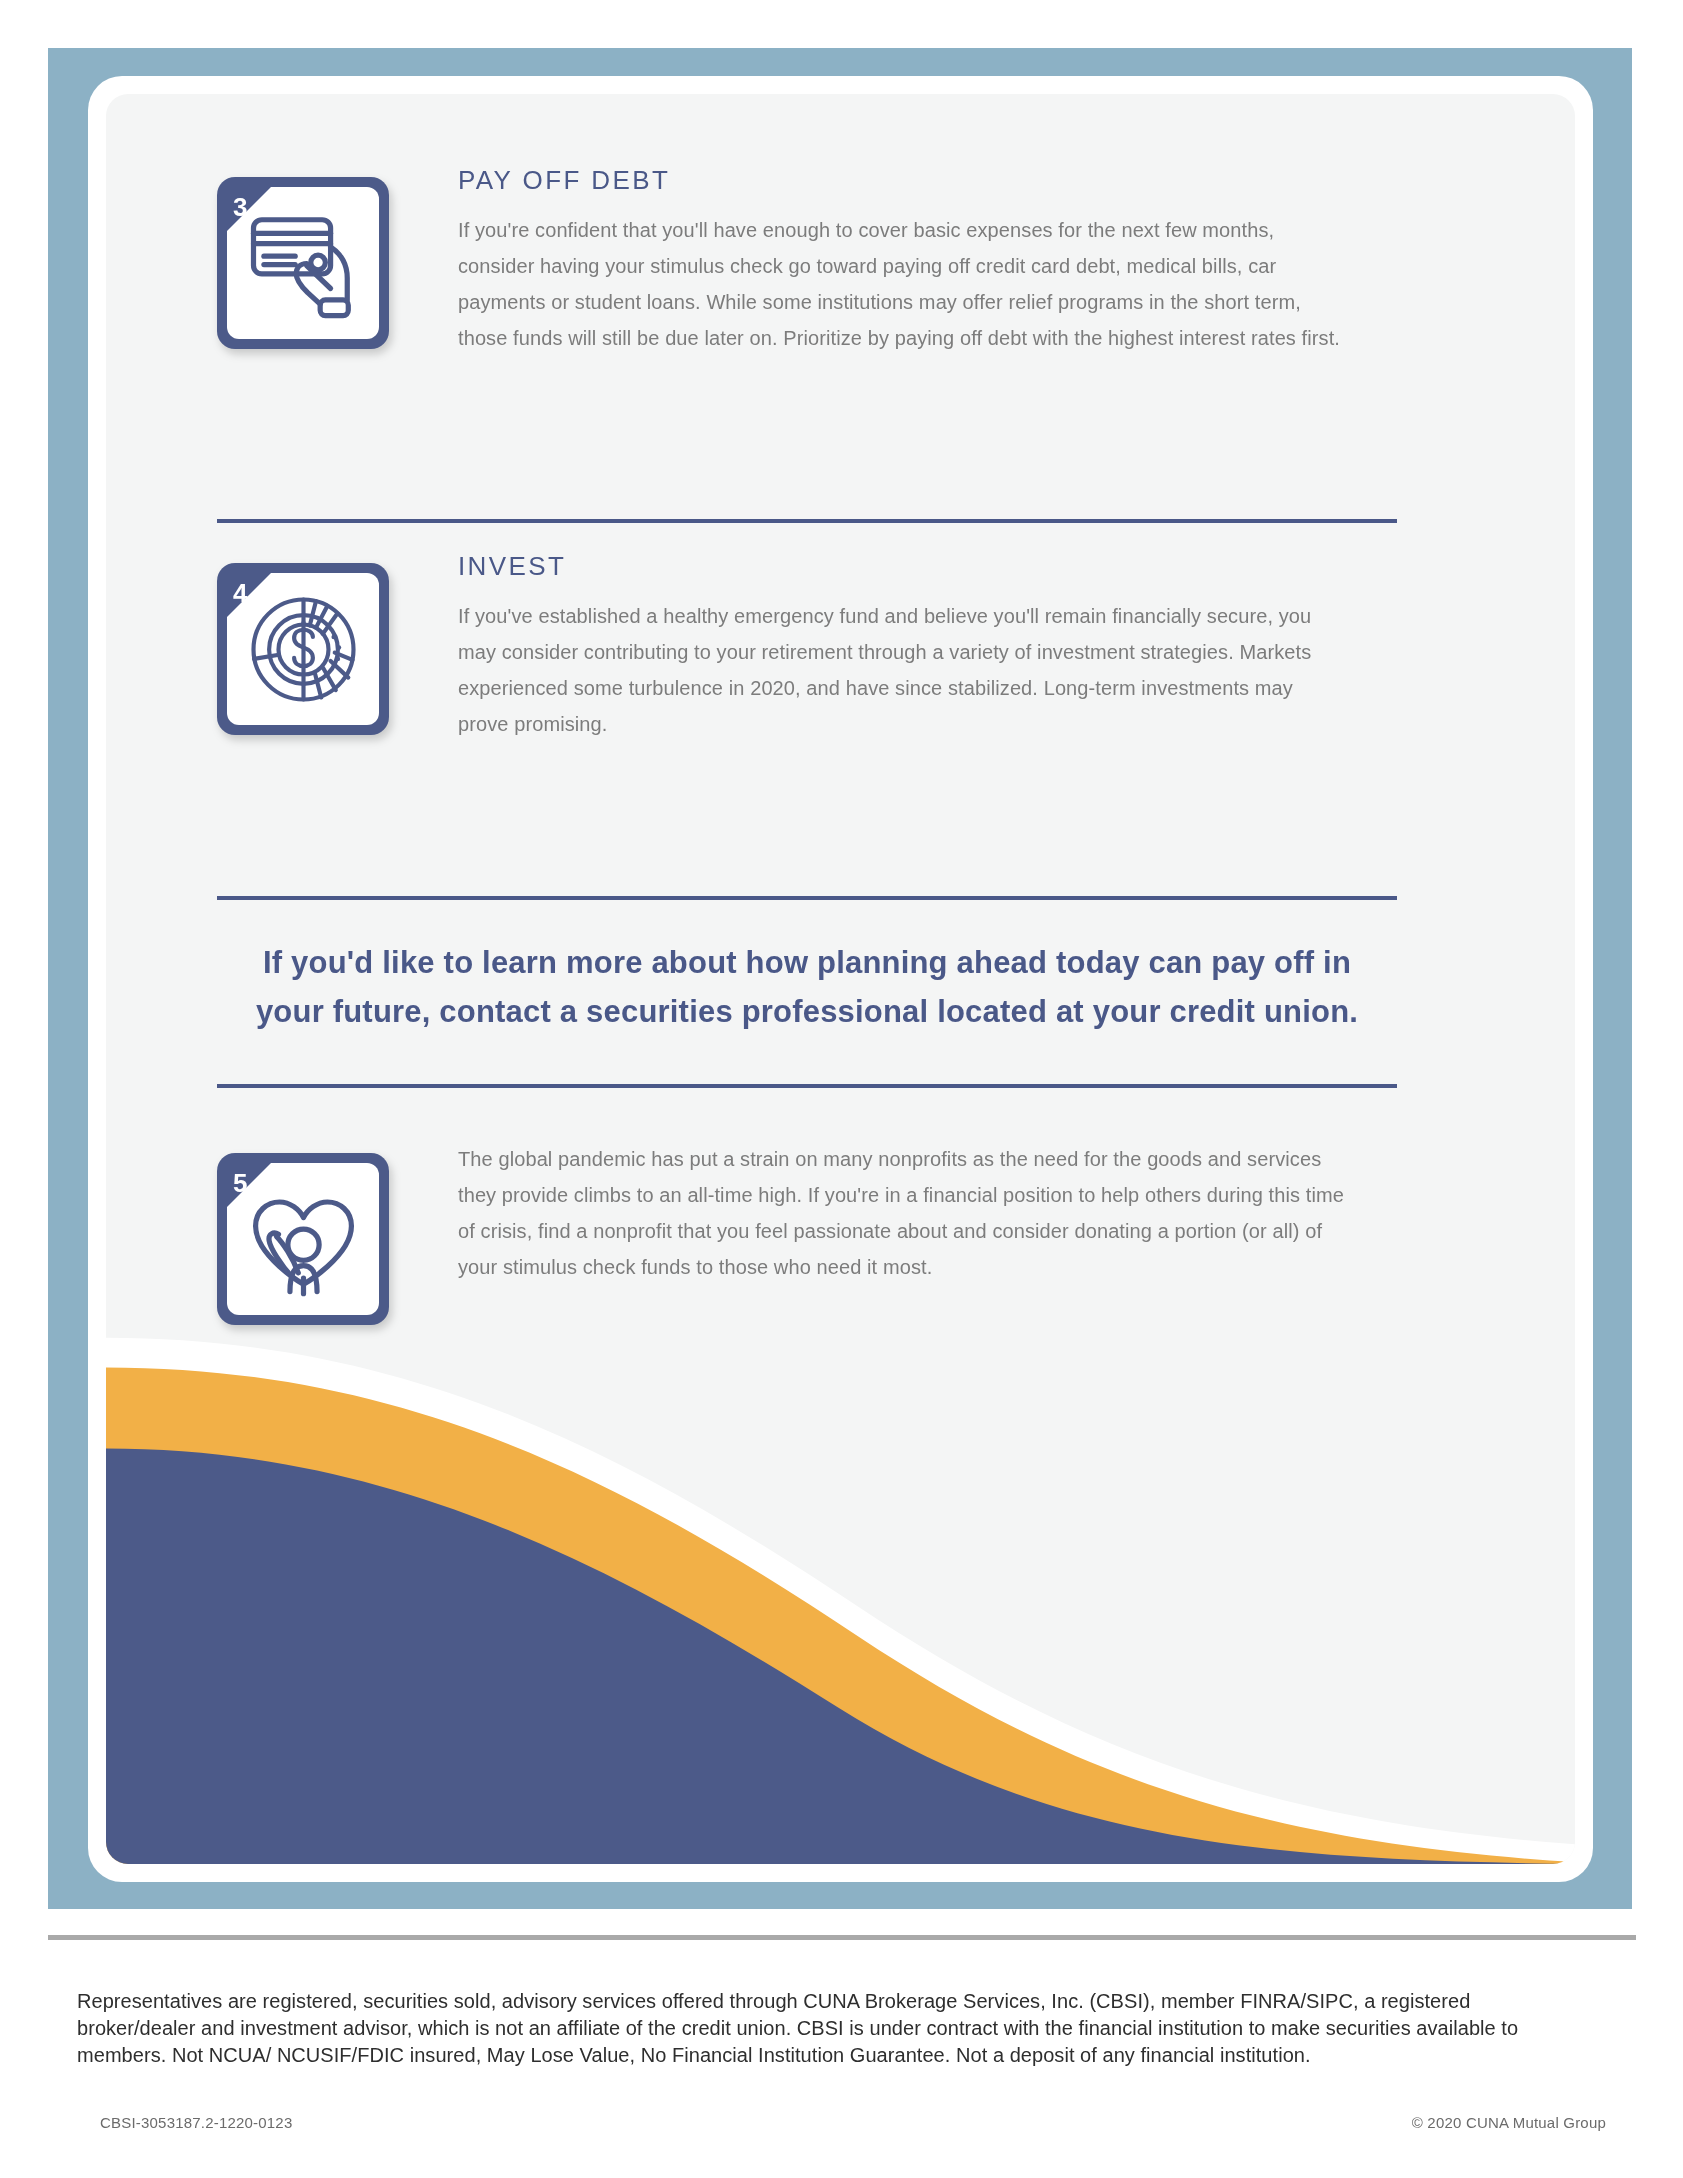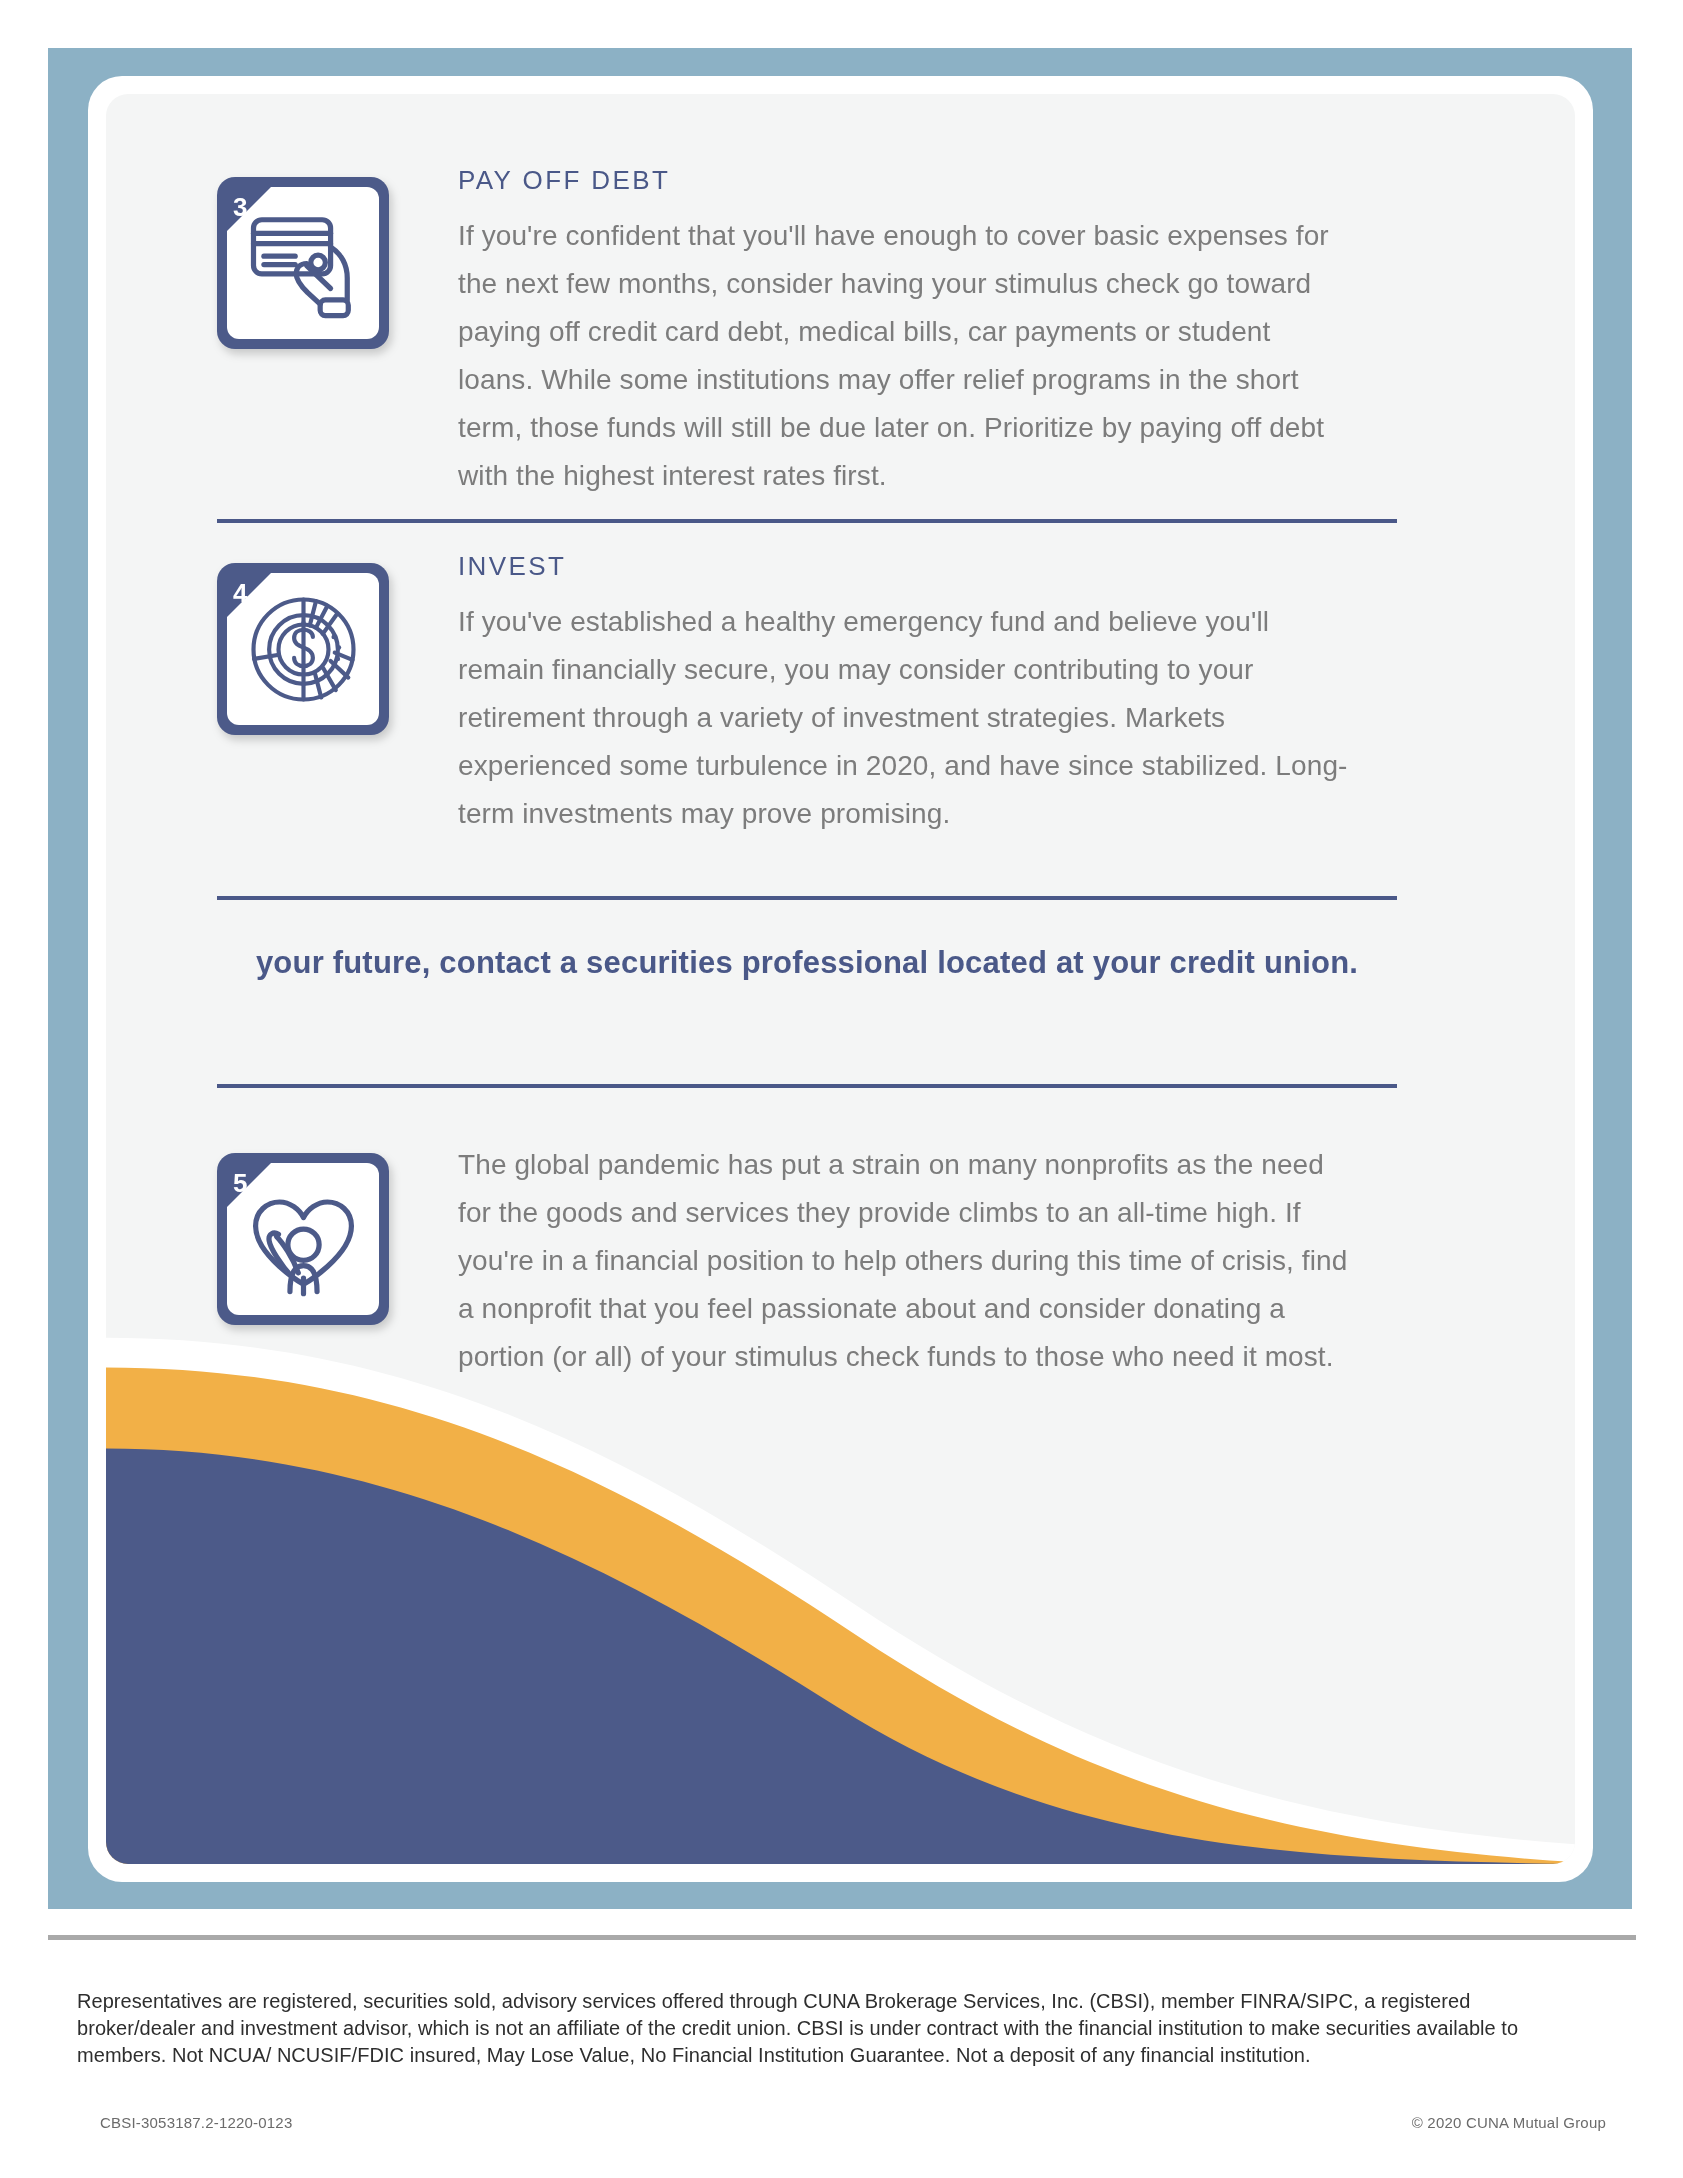--- a/index.html
+++ b/index.html
@@ -104,22 +104,22 @@
   }
   .sec-heading{
     color:#4A5888;
     font-size:26px;
     font-weight:normal;
     letter-spacing:2.4px;
     margin:0 0 16px 0;
   }
   .sec-body{
     color:#7C7C7C;
-    font-size:28px;
-    line-height:48px;
+    font-size:20px;
+    line-height:36px;
     margin:0;
     max-width:891px;
     letter-spacing:0.1px;
   }
 
   
   .divider{
     position:absolute;
     left:111px;
     width:1180px;
@@ -259,20 +259,21 @@
           </div>
           <div class="sec-text">
             <h2 class="sec-heading">INVEST</h2>
             <p class="sec-body">If you've established a healthy emergency fund and believe you'll remain financially secure, you may consider contributing to your retirement through a variety of investment strategies. Markets experienced some turbulence in 2020, and have since stabilized. Long-term investments may prove promising.</p>
           </div>
         </div>
 
         <div class="divider" id="divider-2"></div>
 
         <div id="callout">
+          <span class="cl-line">If you'd like to learn more about how planning ahead today can pay off in</span>
           <span class="cl-line">your future, contact a securities professional located at your credit union.</span>
         </div>
 
         <div class="divider" id="divider-3"></div>
 
         <div class="section" id="section-be-generous">
           <div class="icon-tile">
             <div class="tile-bg"></div>
             <div class="tile-face"></div>
             <div class="tile-num">5</div>

